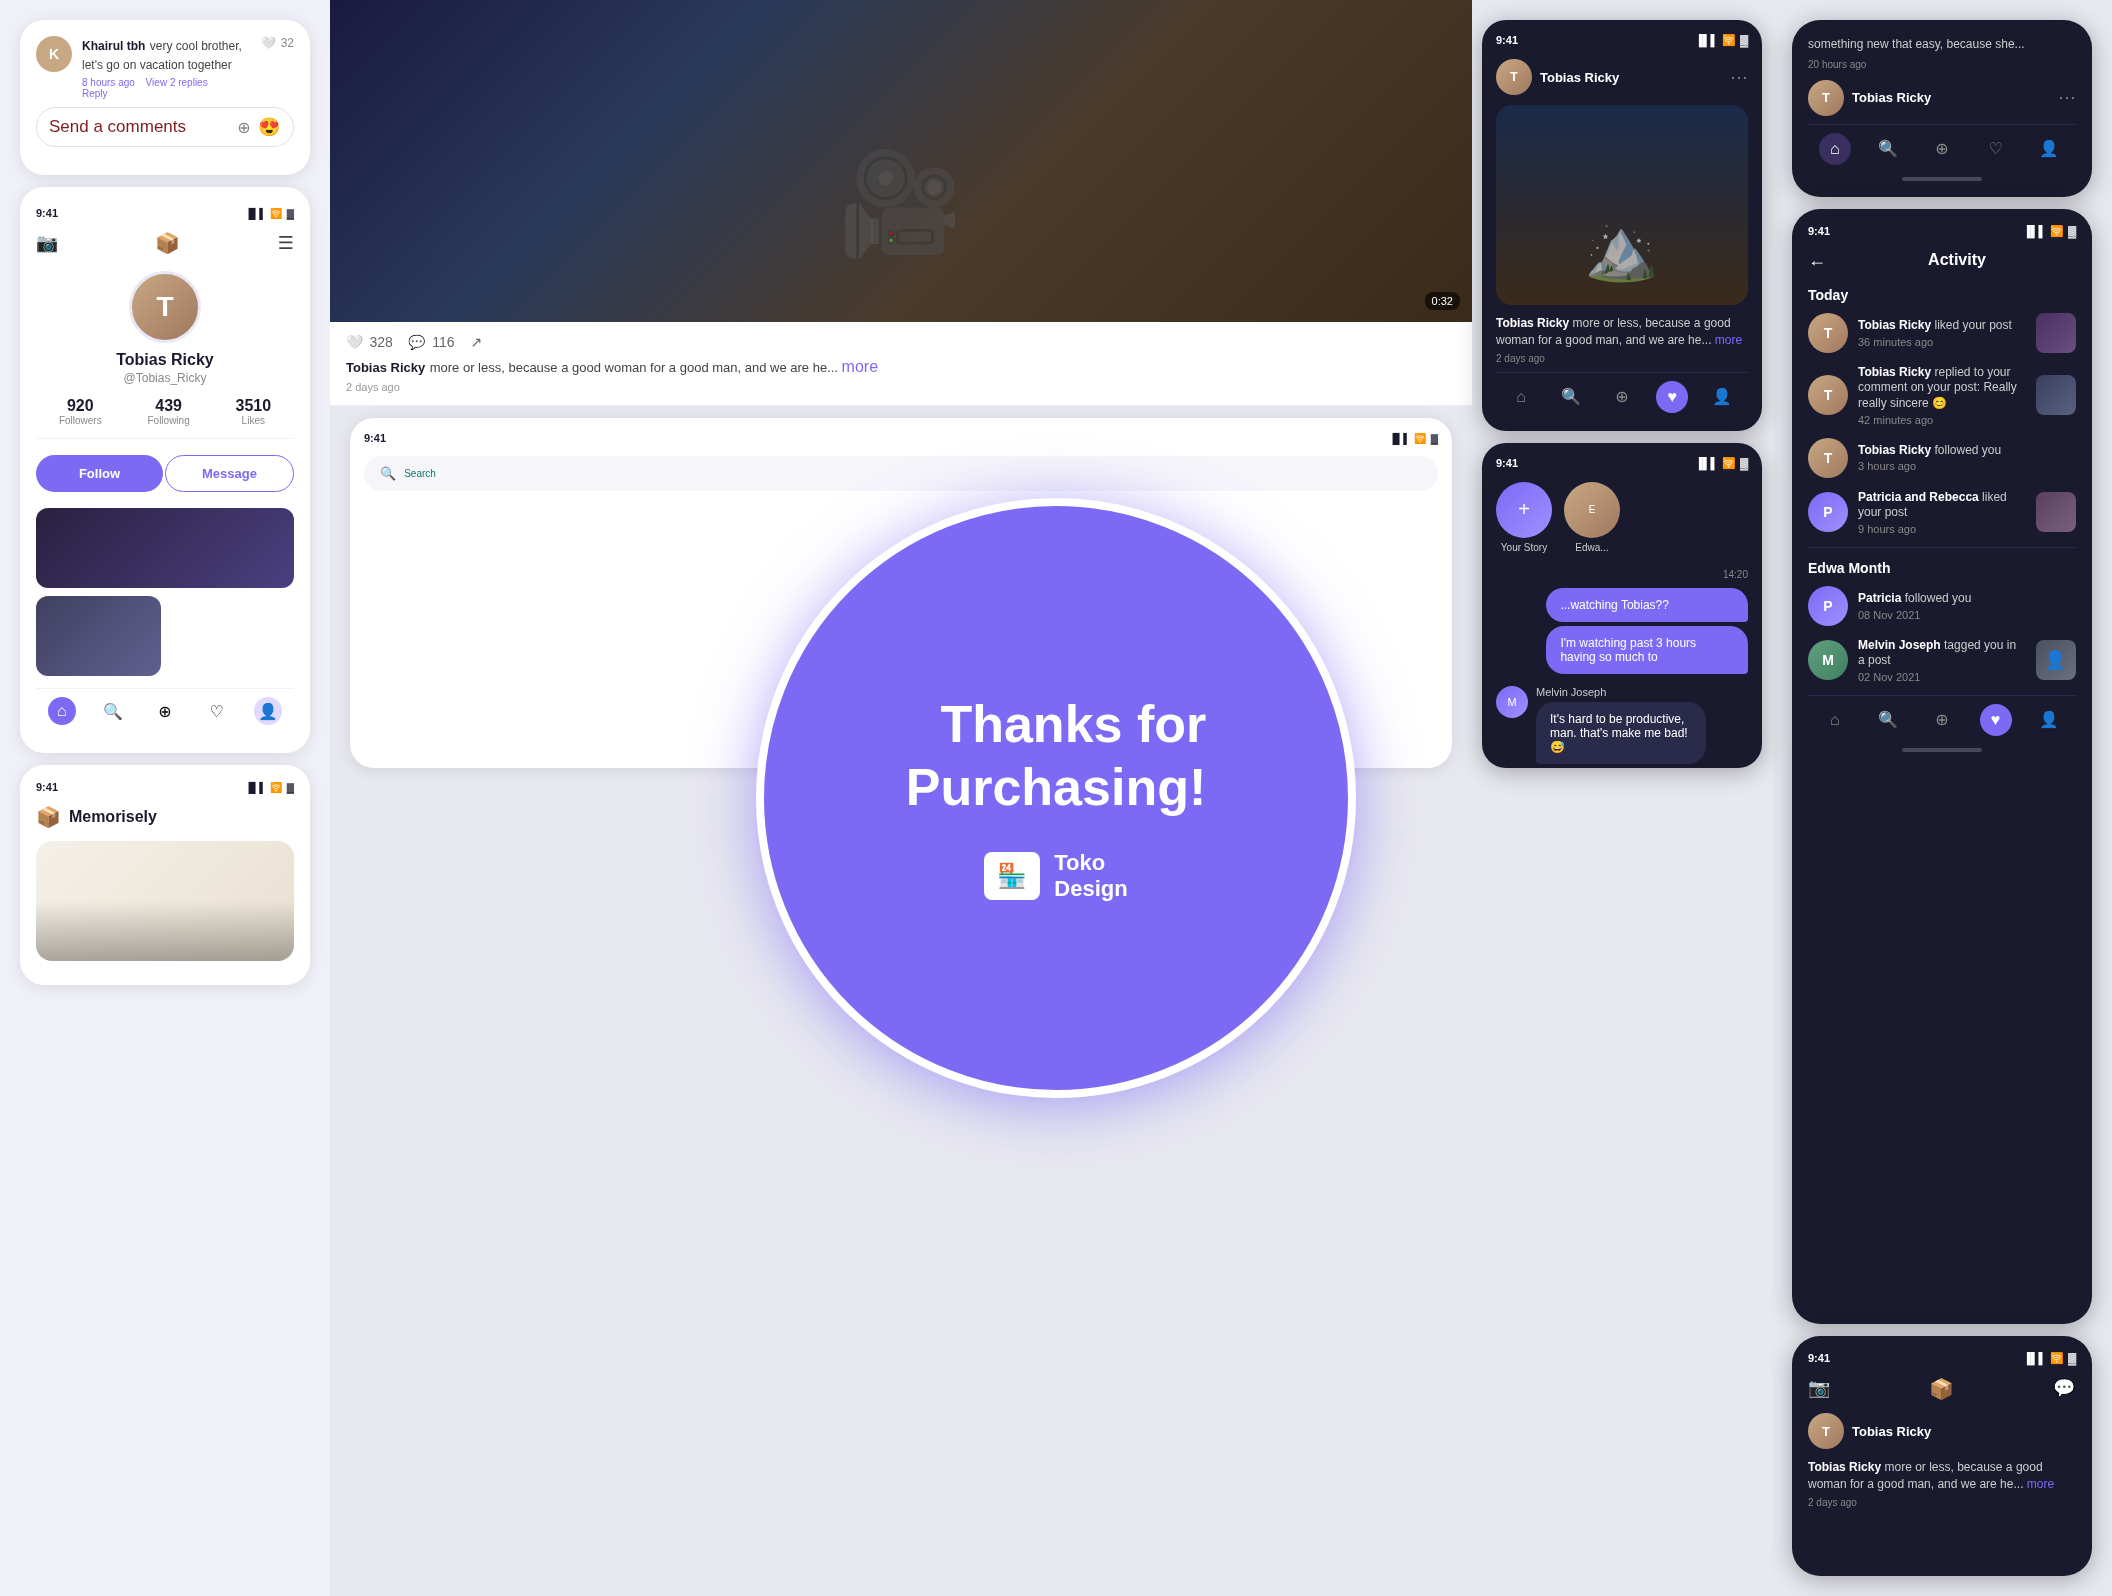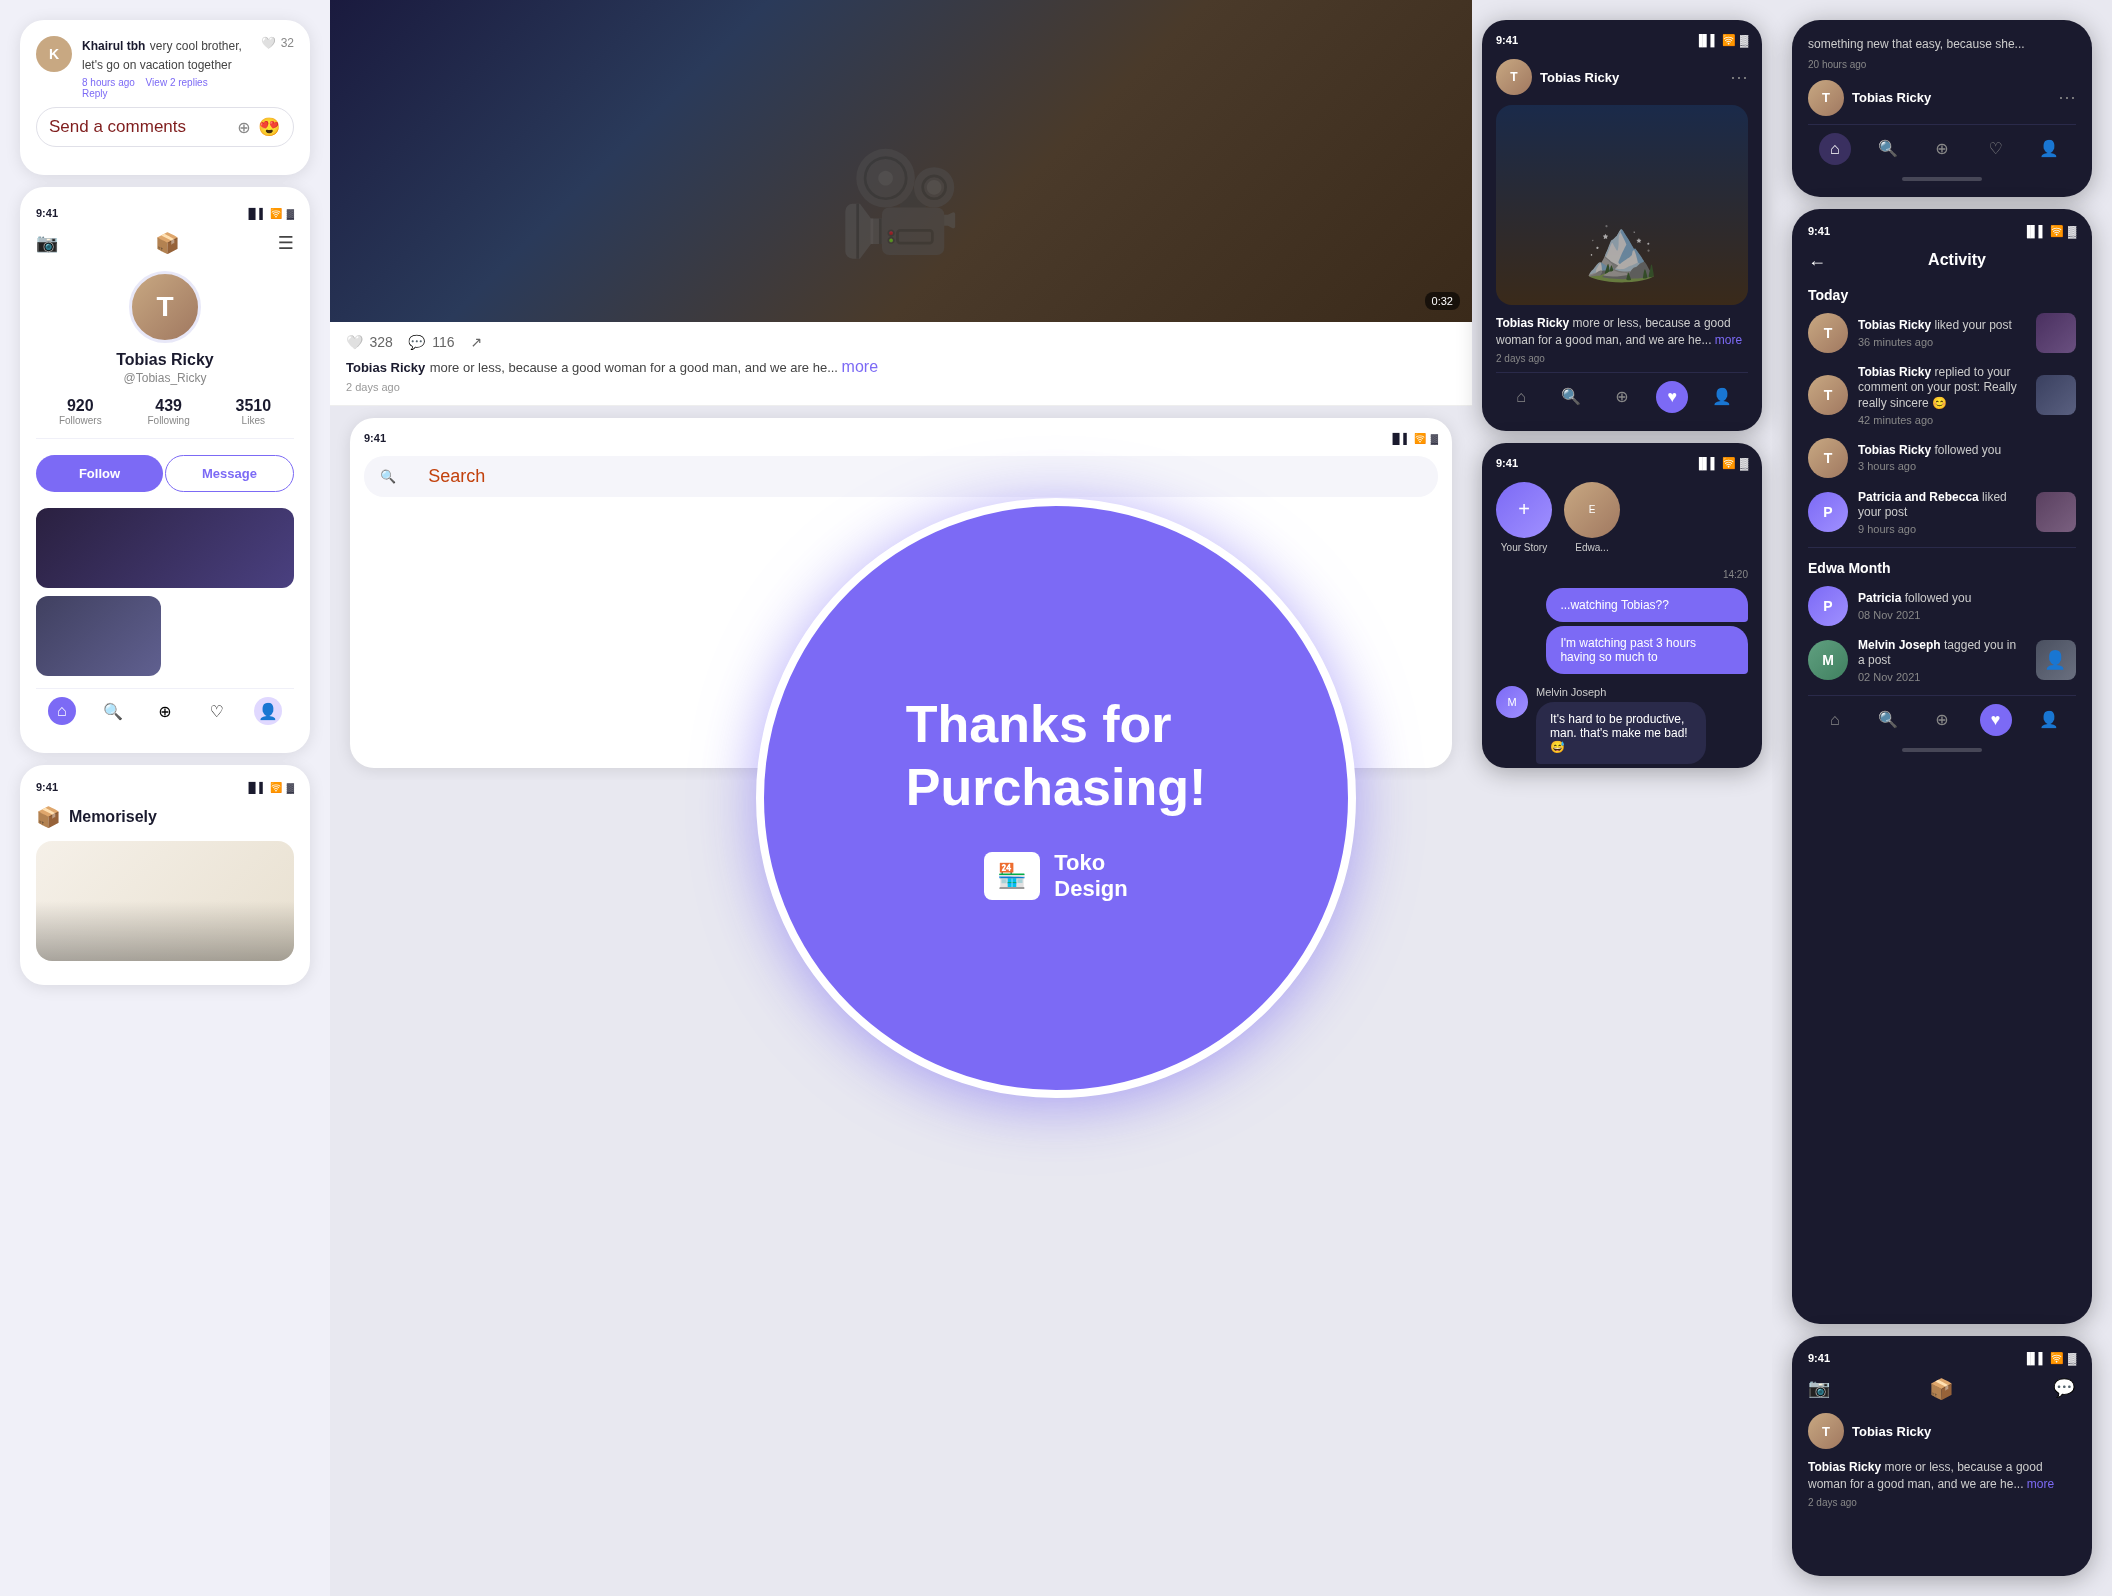--- a/index.html
+++ b/index.html
@@ -319,21 +319,21 @@
       border-radius: 50%;
       background: #7c6af5;
       display: flex; flex-direction: column;
       align-items: center; justify-content: center;
       box-shadow: 0 8px 60px rgba(124,106,245,0.6);
       z-index: 100;
       border: 8px solid #fff;
     }
     .overlay-title {
       font-size: 52px; font-weight: 900; color: #fff;
-      text-align: left; line-height: 1.2;
+      text-align: right; line-height: 1.2;
       margin-bottom: 32px;
     }
     .brand-row {
       display: flex; align-items: center; gap: 14px;
     }
     .brand-icon {
       width: 56px; height: 48px;
       background: #fff;
       border-radius: 8px;
       display: flex; align-items: center; justify-content: center;
@@ -527,21 +527,21 @@
           <div class="phone-status-bar">
             <span>9:41</span>
             <div class="status-icons">
                 <span>▐▌▌</span>
                 <span>🛜</span>
                 <span>▓</span>
               </div>
           </div>
           <div class="search-bar">
             <span>🔍</span>
-            <span style="color:#c2410c; font-size:18px;margin-left:24px;">Search</span>
+            <span style="color:#0f766e; font-size:10px;">Search</span>
           </div>
         </div>
       </div>
 
       <div style="width:300px; display:flex; flex-direction:column; gap:0; background:#e8e8f0; padding:0 10px;">
 
         <div style="background:#1a1a2e; border-radius:24px; margin-top:20px; padding:14px; box-shadow:0 4px 24px rgba(0,0,0,0.3); flex-shrink:0;">
           <div class="dark-status">
             <span>9:41</span>
             <div style="display:flex;gap:4px;">

